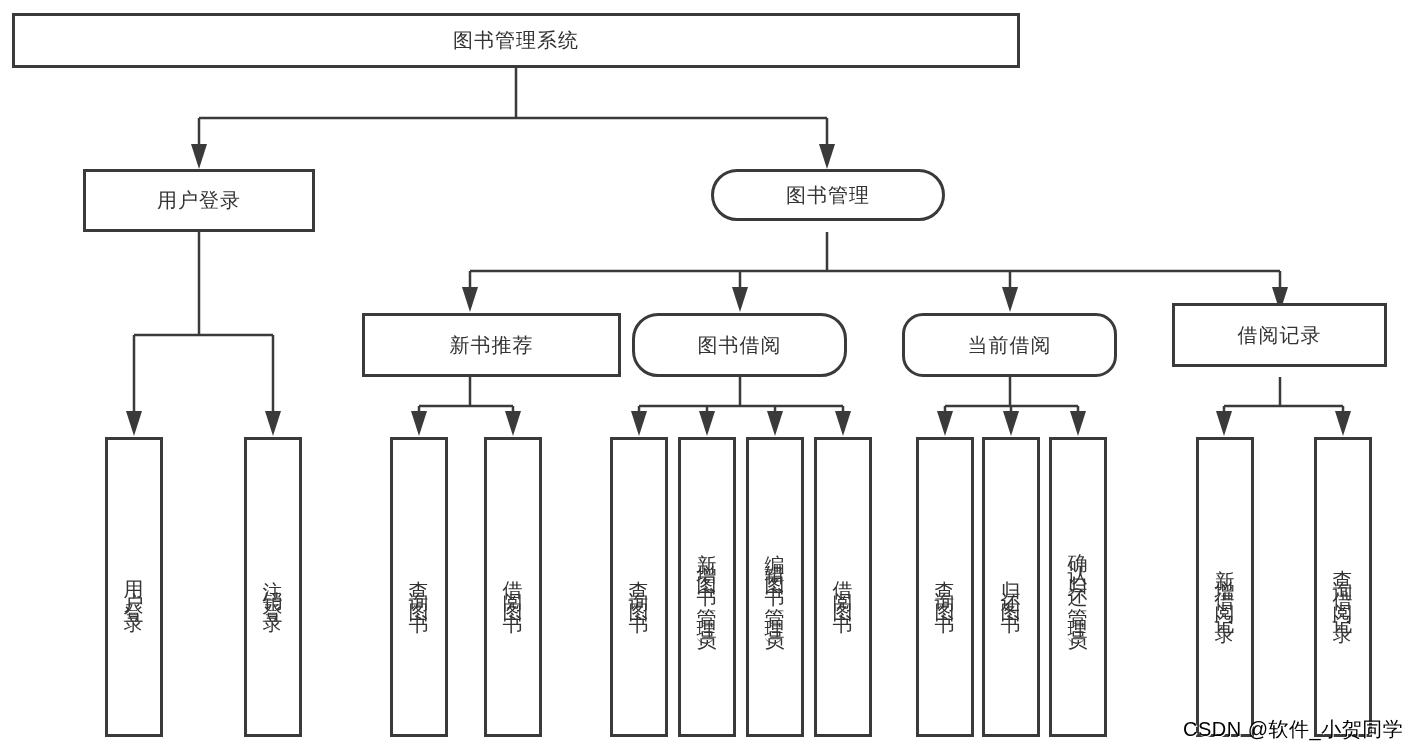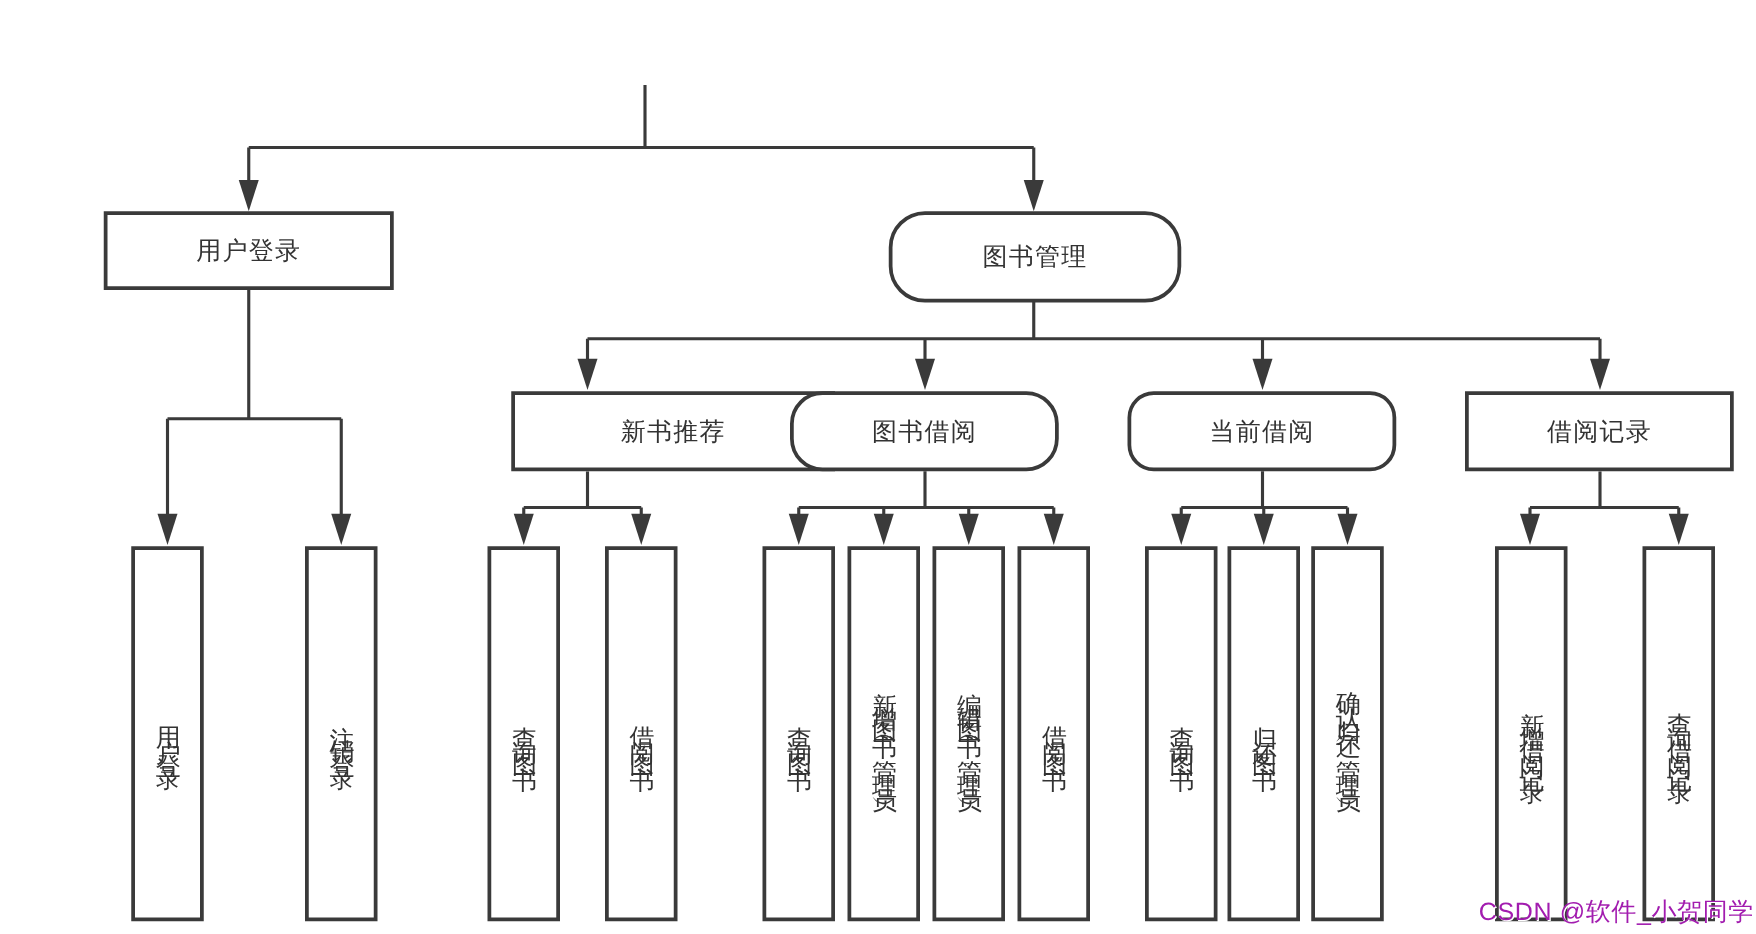--- a/index.html
+++ b/index.html
@@ -56,21 +56,21 @@
     color: #333333;
     letter-spacing: 11px;
     line-height: 1;
     white-space: nowrap;
   }
   .watermark {
     position: absolute;
     left: 1183px;
     top: 716px;
     font-size: 20px;
-    color: #a21caf;
+    color: #000000;
     letter-spacing: 0.5px;
     white-space: nowrap;
     z-index: 5;
     text-shadow: 1px 1px 0 #ffffff;
   }
 </style>
 </head>
 <body>
 
 <div class="canvas">
@@ -104,38 +104,41 @@
     <path class="line" d="M1010,377 L1010,406 M945,406 L1078,406 M945,406 L945,414 M1011,406 L1011,414 M1078,406 L1078,414"></path>
     <path class="arrow" d="M937,411 L953,411 L945,436 Z"></path>
     <path class="arrow" d="M1003,411 L1019,411 L1011,436 Z"></path>
     <path class="arrow" d="M1070,411 L1086,411 L1078,436 Z"></path>
 
     <path class="line" d="M1280,377 L1280,406 M1224,406 L1343,406 M1224,406 L1224,414 M1343,406 L1343,414"></path>
     <path class="arrow" d="M1216,411 L1232,411 L1224,436 Z"></path>
     <path class="arrow" d="M1335,411 L1351,411 L1343,436 Z"></path>
   </svg>
 
+  <div class="node" style="left:12px; top:13px; width:1008px; height:55px;">
+    <span class="hlabel">图书管理系统</span>
+  </div>
 
   <div class="node" style="left:83px; top:169px; width:232px; height:63px;">
     <span class="hlabel">用户登录</span>
   </div>
-  <div class="node" style="left:711px; top:169px; width:234px; height:73px;border-radius:29px;">
+  <div class="node" style="left:711px; top:169px; width:234px; height:52px;border-radius:29px;">
     <span class="hlabel">图书管理</span>
   </div>
 
-  <div class="node" style="left:362px; top:313px; width:259px; height:64px;margin-left:47px;">
+  <div class="node" style="left:362px; top:313px; width:259px; height:64px;">
     <span class="hlabel">新书推荐</span>
   </div>
   <div class="node" style="left:632px; top:313px; width:215px; height:64px;border-radius:26px;">
     <span class="hlabel">图书借阅</span>
   </div>
   <div class="node" style="left:902px; top:313px; width:215px; height:64px;border-radius:21px;">
     <span class="hlabel">当前借阅</span>
   </div>
-  <div class="node" style="left:1172px; top:313px; width:215px; height:64px;">
+  <div class="node" style="left:1172px; top:303px; width:215px; height:64px;">
     <span class="hlabel">借阅记录</span>
   </div>
 
   <div class="node" style="left:105px; top:437px; width:58px; height:300px;">
     <span class="vlabel">用户登录</span>
   </div>
   <div class="node" style="left:244px; top:437px; width:58px; height:300px;">
     <span class="vlabel">注销登录</span>
   </div>
 

